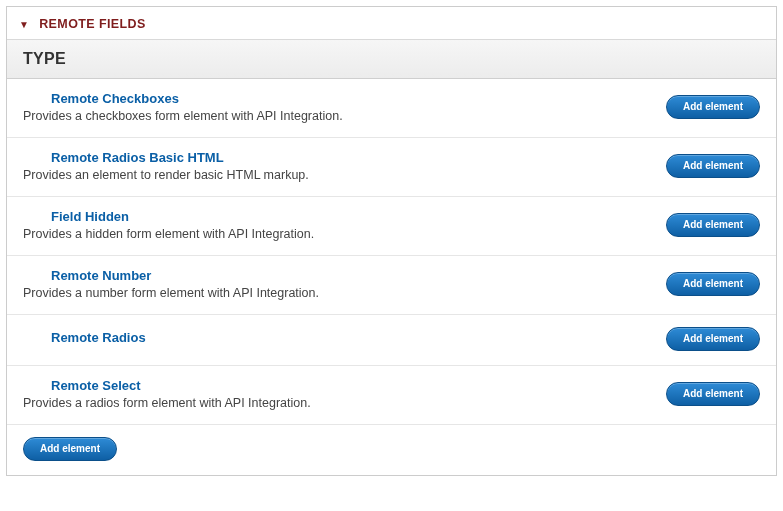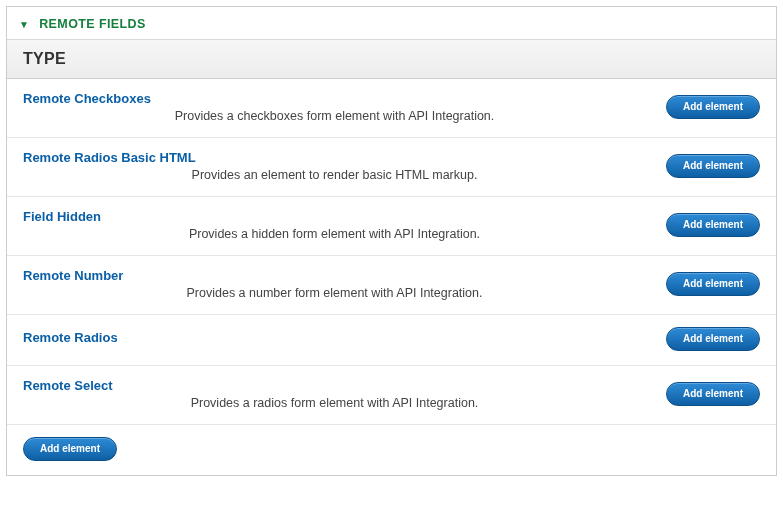--- a/index.html
+++ b/index.html
@@ -10,21 +10,21 @@
     background: #fff;
     padding: 6px;
     width: 783px;
   }
   .panel {
     border: 1px solid #ccc;
     background: #fff;
   }
   .section-header {
     padding: 10px 12px 8px 12px;
-    color: #15803d;
+    color: #7f1d1d;
     font-weight: bold;
     font-size: 12.5px;
     letter-spacing: 0.4px;
     cursor: pointer;
     user-select: none;
   }
   .section-header .tri {
     display: inline-block;
     margin-right: 6px;
     font-size: 10px;
@@ -48,25 +48,25 @@
     border-bottom: 1px solid #e6e6e6;
   }
   .row:last-child { border-bottom: none; }
   .row-text { flex: 1; padding-right: 20px; }
   .row-title {
     color: #0a5fa6;
     font-weight: bold;
     font-size: 13px;
     margin-bottom: 3px;
     cursor: pointer;
+    margin-left: 28px;
   }
   .row-desc {
     color: #444;
     font-size: 12.5px;
-    text-align: center;
   }
   .add-btn {
     background: linear-gradient(#2e8bd6, #0e5fa4);
     color: #fff;
     border: 1px solid #0b4f8a;
     border-radius: 14px;
     padding: 5px 16px 6px 16px;
     font-size: 10px;
     font-weight: bold;
     cursor: pointer;

